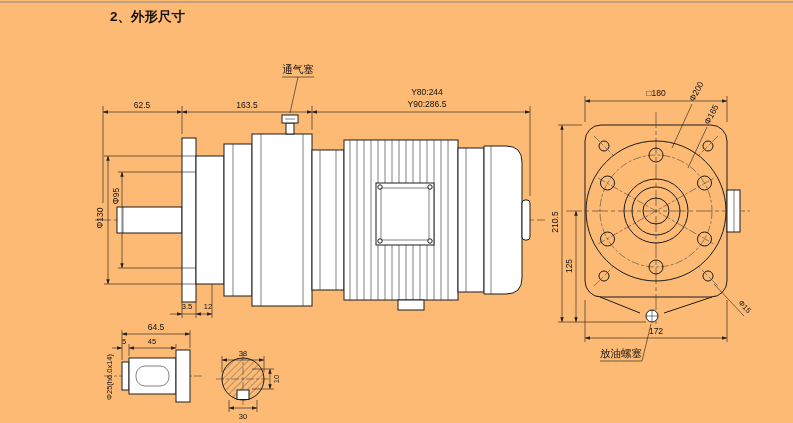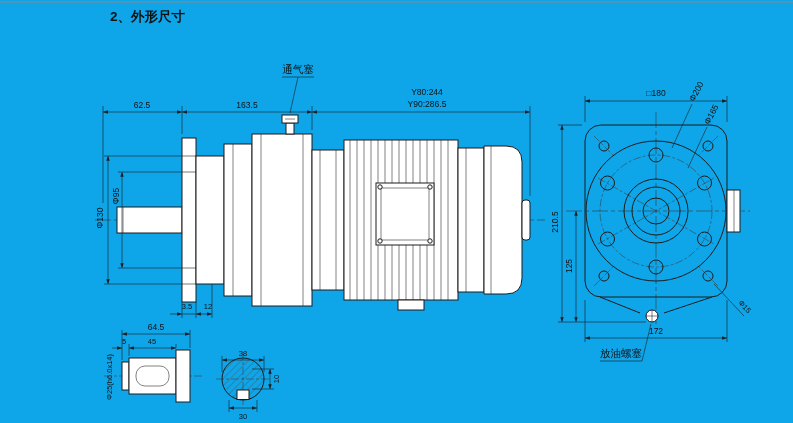--- a/index.html
+++ b/index.html
@@ -1,16 +1,16 @@
 <!DOCTYPE html>
 <html><head>
 <meta charset="utf-8">
 <style>
   html,body{margin:0;padding:0;background:#ffffff;}
-  .stage{position:relative;width:793px;height:423px;background:#0ea5e9;overflow:hidden;
+  .stage{position:relative;width:793px;height:423px;background:#fdba74;overflow:hidden;
          font-family:"Liberation Sans","DejaVu Sans",sans-serif;}
   svg{display:block;}
   .ol   {stroke:#1c1c1c;stroke-width:1;fill:none;}
   .olf  {stroke:#1c1c1c;stroke-width:1;fill:#ffffff;}
   .thin {stroke:#1c1c1c;stroke-width:0.55;fill:none;}
   .dim  {stroke:#1c1c1c;stroke-width:0.6;fill:none;}
   .cl   {stroke:#3a3a3a;stroke-width:0.6;fill:none;stroke-dasharray:16 3 4 3;}
   .cls  {stroke:#3a3a3a;stroke-width:0.55;fill:none;stroke-dasharray:8 2 3 2;}
   .dimtxt{font-size:8.5px;fill:#111;}
   .dimtxt-sm{font-size:7.5px;fill:#111;}

